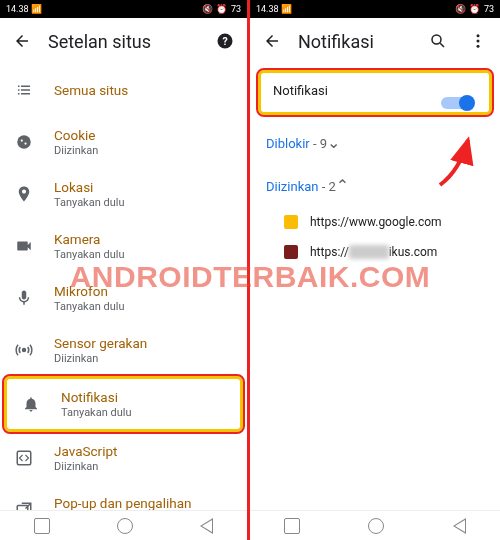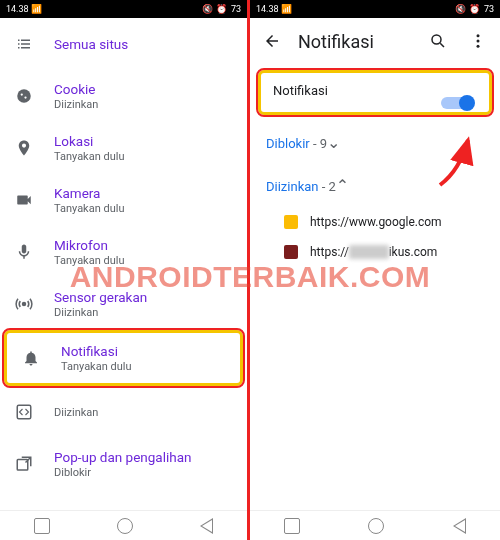--- a/index.html
+++ b/index.html
@@ -9,21 +9,21 @@
   .screen.left { border-right: 3px solid #e22; }
   .statusbar { height: 18px; background: #000; color: #fff; font-size: 9px; display: flex; align-items: center; padding: 0 6px; justify-content: space-between; }
   .sb-left, .sb-right { display: flex; align-items: center; gap: 3px; }
   .appbar { height: 46px; display: flex; align-items: center; padding: 0 12px; gap: 16px; }
   .appbar .title { font-size: 18px; font-weight: 400; flex: 1; color: #202124; }
   .appbar .icon { width: 20px; height: 20px; display: flex; align-items: center; justify-content: center; color: #202124; }
   .list { padding: 0; }
   .row { display: flex; align-items: center; padding: 10px 12px 10px 14px; gap: 20px; min-height: 52px; }
   .row .ic { width: 20px; display: flex; align-items: center; justify-content: center; color: #5f6368; }
   .row .txt { flex: 1; }
-  .row .lbl { font-size: 13.5px; color: #6d28d9; }
+  .row .lbl { font-size: 13.5px; color: #a16207; }
   .row .sub { font-size: 11px; color: #5f6368; margin-top: 1px; }
   .hl-yellow { border: 3px solid #f5c500; outline: 2px solid #e22; outline-offset: 0; border-radius: 6px; }
   .notif-card { margin: 6px 8px; padding: 10px 10px 12px 12px; }
   .notif-card .head { font-size: 13px; color: #202124; margin-bottom: 2px; }
   .notif-card .desc { font-size: 11px; color: #5f6368; line-height: 1.3; max-width: 160px; }
   .toggle { position: absolute; right: 14px; top: 22px; width: 34px; height: 16px; }
   .toggle .track { width: 30px; height: 12px; background: #a8c7fa; border-radius: 10px; position: absolute; top: 2px; left: 0; }
   .toggle .thumb { width: 16px; height: 16px; background: #1a73e8; border-radius: 50%; position: absolute; right: 0; top: 0; }
   .section { padding: 12px 16px; display: flex; align-items: center; justify-content: flex-start; }
   .section .slabel { font-size: 13px; color: #1a73e8; }
@@ -54,20 +54,34 @@
       <div class="sb-left">
           <span>14.38</span>
           <span>📶</span>
         </div>
       <div class="sb-right">
           <span>🔇</span>
           <span>⏰</span>
           <span>73</span>
         </div>
     </div>
+    <div class="appbar">
+      <div class="icon">
+          <svg width="18" height="18" viewBox="0 0 24 24">
+            <path d="M20 11H7.8l5.6-5.6L12 4l-8 8 8 8 1.4-1.4L7.8 13H20z" fill="currentColor"></path>
+          </svg>
+        </div>
+      <div class="title">Setelan situs</div>
+      <div class="icon">
+          <svg width="18" height="18" viewBox="0 0 24 24">
+            <circle cx="12" cy="12" r="10" fill="currentColor"></circle>
+            <text x="12" y="17" text-anchor="middle" fill="#fff" font-size="14" font-weight="bold">?</text>
+          </svg>
+        </div>
+    </div>
     <div class="list">
       <div class="row">
         <div class="ic">
             <svg width="18" height="18" viewBox="0 0 24 24" fill="currentColor">
               <path d="M4 6h2v2H4zM8 6h12v2H8zM4 11h2v2H4zM8 11h12v2H8zM4 16h2v2H4zM8 16h12v2H8z"></path>
             </svg>
           </div>
         <div class="txt">
             <div class="lbl">Semua situs</div>
           </div>
@@ -142,20 +156,21 @@
           </div>
       </div>
       <div class="row">
         <div class="ic">
             <svg width="18" height="18" viewBox="0 0 24 24" fill="none" stroke="currentColor" stroke-width="2">
               <rect x="3" y="3" width="18" height="18" rx="2"></rect>
               <path d="M14 8l4 4-4 4M10 8l-4 4 4 4" stroke-width="1.5"></path>
             </svg>
           </div>
         <div class="txt">
+            <div class="lbl">JavaScript</div>
             <div class="sub">Diizinkan</div>
           </div>
       </div>
       <div class="row">
         <div class="ic">
             <svg width="18" height="18" viewBox="0 0 24 24" fill="none" stroke="currentColor" stroke-width="2">
               <rect x="3" y="6" width="14" height="14" rx="1"></rect>
               <path d="M9 3h12v12"></path>
               <path d="M14 10l6-6"></path>
             </svg>

